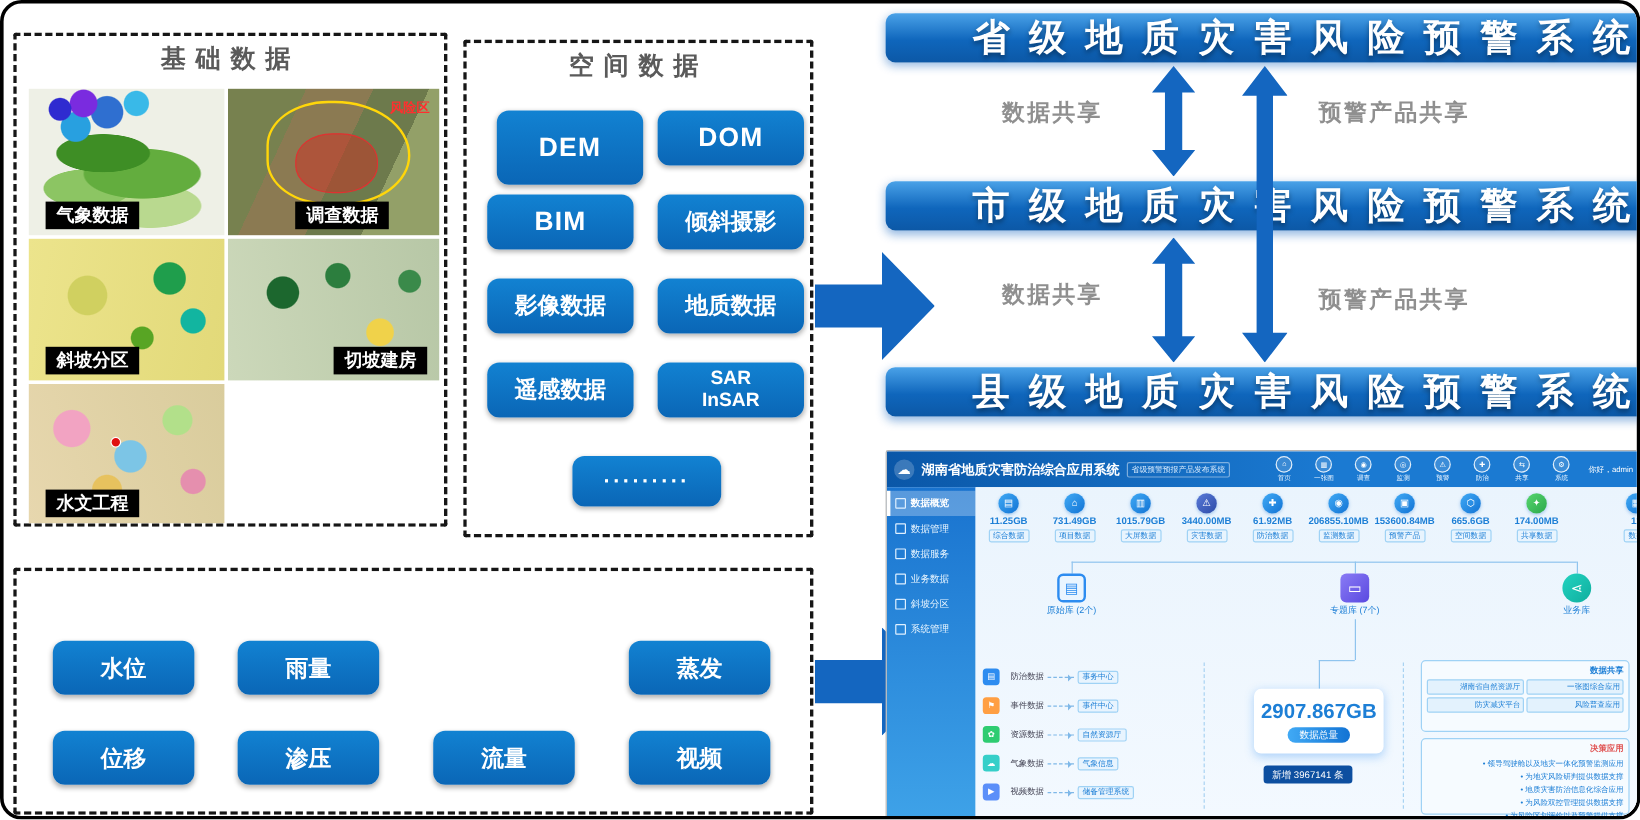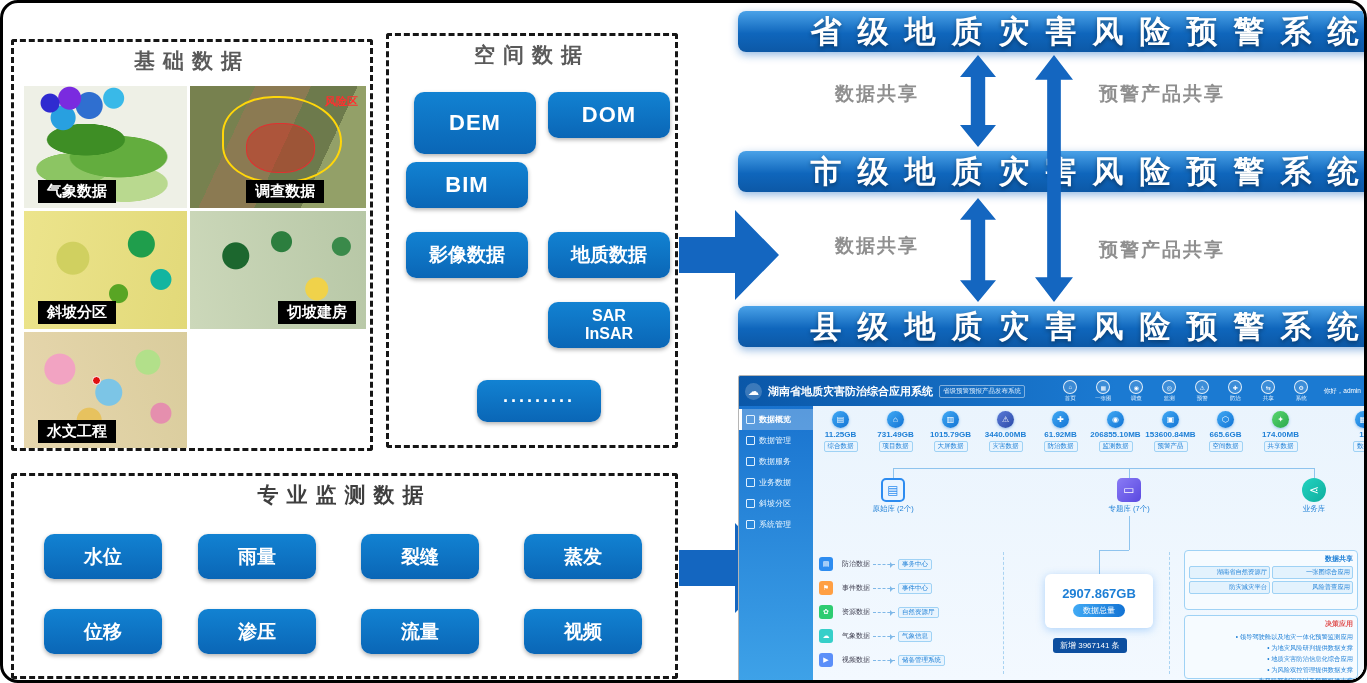--- a/index.html
+++ b/index.html
@@ -10,21 +10,21 @@
   .box-title{position:absolute;top:5px;left:0;width:100%;text-align:center;font-size:21px;
     font-weight:bold;color:#5a5a5a;letter-spacing:8px;}
   
   .chip{position:absolute;display:flex;align-items:center;justify-content:center;
     background:linear-gradient(180deg,#1282d2,#0a66b6);color:#fff;font-weight:bold;
     border-radius:10px;box-shadow:0 2px 4px rgba(0,0,0,.3);font-size:19px;}
   .chip.lat{font-size:22px;letter-spacing:1px;}
   .chip.sar{font-size:16px;white-space:pre-line;line-height:1.15;text-align:center;}
   .chip.dots{font-size:18px;letter-spacing:2px;}
   
-  #base-box{left:8px;top:36px;width:362px;height:412px;}
+  #base-box{left:8px;top:24px;width:362px;height:412px;}
   #spatial-box{left:383px;top:30px;width:292px;height:415px;}
   #monitor-box{left:8px;top:470px;width:667px;height:206px;}
   #monitor-box .box-title{color:#3f3f3f;}
   
   .map{position:absolute;overflow:hidden;}
   #m1{left:10px;top:44px;width:163px;height:122px;background:
     radial-gradient(circle at 16% 14%,#2f2bd0 0 9px,transparent 10px),
     radial-gradient(circle at 28% 10%,#7a2bdf 0 11px,transparent 12px),
     radial-gradient(circle at 40% 16%,#2f6fd0 0 13px,transparent 14px),
     radial-gradient(circle at 55% 10%,#39b9e8 0 10px,transparent 11px),
@@ -134,21 +134,21 @@
   .src-nm{font-size:7px;color:#445;white-space:nowrap;width:34px;overflow:hidden;}
   .src-dash{width:22px;border-top:1px dashed #7fb8e8;position:relative;}
   .src-dash::after{content:"";position:absolute;right:-1px;top:-3px;border:3px solid transparent;
     border-left-color:#7fb8e8;}
   .src-tag{font-size:6.5px;color:#1d7fd6;background:#e8f4fe;border:1px solid #9fd2f5;
     border-radius:2px;padding:0 3px;white-space:nowrap;}
   .vsep{position:absolute;border-left:1px dashed #a9d3f2;top:146px;height:122px;}
   .total-card{position:absolute;left:232px;top:168px;width:108px;height:54px;background:#fff;
     border-radius:6px;box-shadow:0 2px 8px rgba(45,140,240,.35);display:flex;
     flex-direction:column;align-items:center;justify-content:center;}
-  .total-v{font-size:13px;font-weight:bold;color:#1d7fd6;}
+  .total-v{font-size:17px;font-weight:bold;color:#1d7fd6;}
   .total-lb{margin-top:3px;font-size:8px;color:#fff;
     background:linear-gradient(90deg,#41aaf5,#1273d4);padding:1px 10px;border-radius:8px;}
   .total-ft{position:absolute;left:240px;top:232px;font-size:8px;color:#fff;background:#0d4fa0;
     border-radius:3px;padding:2px 7px;white-space:nowrap;}
   .panel{position:absolute;left:371px;width:174px;border:1px solid #9fd2f5;background:#f6fbff;
     border-radius:4px;padding:3px 4px;box-sizing:border-box;}
   #panel1{top:144px;height:60px;} #panel2{top:209px;height:64px;}
   .panel-h{font-size:7px;font-weight:bold;color:#1d7fd6;margin-bottom:2px;}
   #panel2 .panel-h{color:#e05252;}
   .pills{display:grid;grid-template-columns:1fr 1fr;gap:2px;}
@@ -184,32 +184,32 @@
       <span class="red-dot"></span>
       <span class="map-label">水文工程</span>
     </div>
   </section>
 
   <section class="dashed" id="spatial-box">
     <div class="box-title">空间数据</div>
     <div class="chip lat" style="left:25px;top:56px;width:122px;height:62px;">DEM</div>
     <div class="chip lat" style="left:159px;top:56px;width:122px;height:46px;">DOM</div>
     <div class="chip lat" style="left:17px;top:126px;width:122px;height:46px;">BIM</div>
+    <div class="chip" style="left:159px;top:126px;width:122px;height:46px;">倾斜摄影</div>
     <div class="chip" style="left:17px;top:196px;width:122px;height:46px;">影像数据</div>
     <div class="chip" style="left:159px;top:196px;width:122px;height:46px;">地质数据</div>
+    <div class="chip" style="left:17px;top:266px;width:122px;height:46px;">遥感数据</div>
     <div class="chip sar" style="left:159px;top:266px;width:122px;height:46px;">SAR
 InSAR</div>
     <div class="chip dots" style="left:88px;top:344px;width:124px;height:42px;">·········</div>
   </section>
 
   <section class="dashed" id="monitor-box">
-    <div class="box-title">专业监测数据</div>
     <div class="chip" style="left:30px;top:58px;width:118px;height:45px;">水位</div>
     <div class="chip" style="left:184px;top:58px;width:118px;height:45px;">雨量</div>
-    <div class="chip" style="left:347px;top:58px;width:118px;height:45px;">裂缝</div>
     <div class="chip" style="left:510px;top:58px;width:118px;height:45px;">蒸发</div>
     <div class="chip" style="left:30px;top:133px;width:118px;height:45px;">位移</div>
     <div class="chip" style="left:184px;top:133px;width:118px;height:45px;">渗压</div>
     <div class="chip" style="left:347px;top:133px;width:118px;height:45px;">流量</div>
     <div class="chip" style="left:510px;top:133px;width:118px;height:45px;">视频</div>
   </section>
 
   <div class="bigarrow" style="left:676px;top:207px;"></div>
   <div class="bigarrow" style="left:676px;top:520px;"></div>
 

